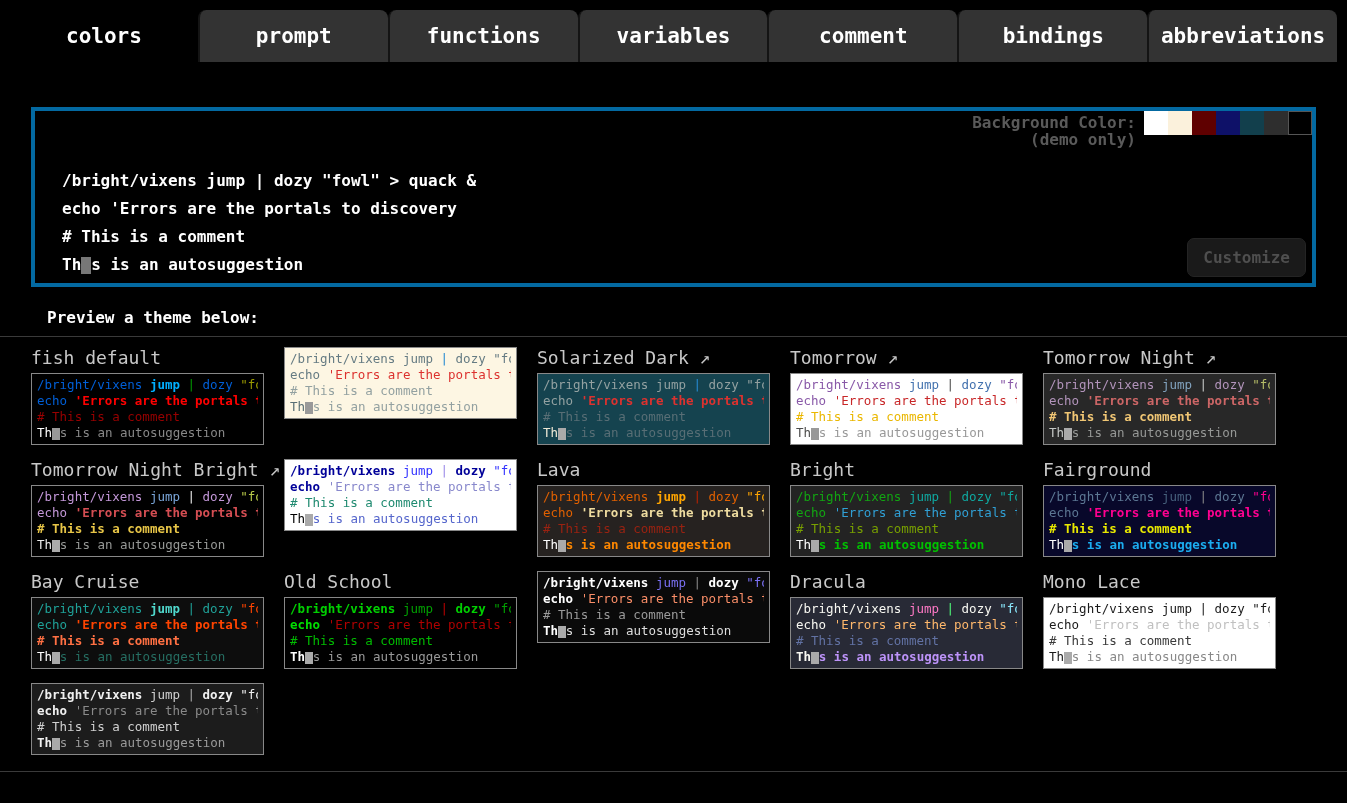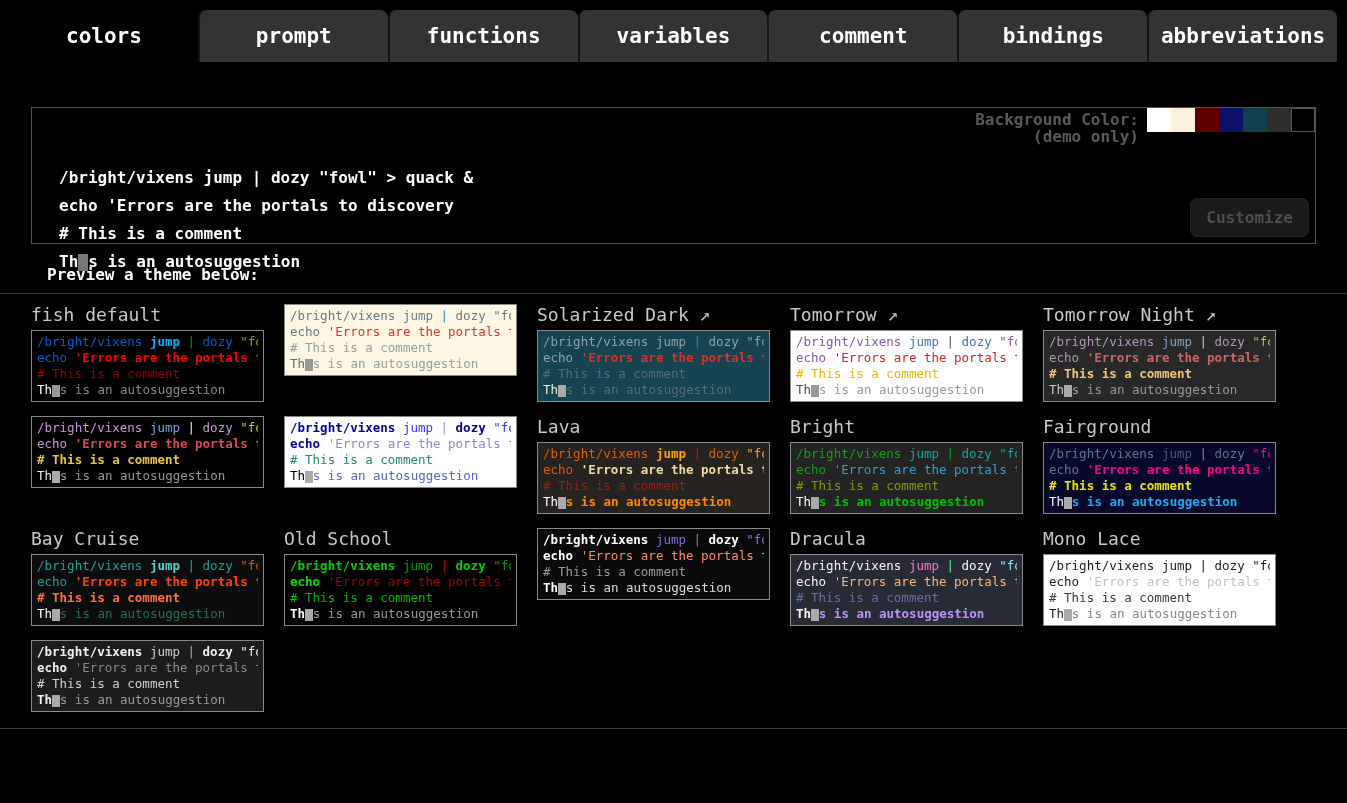--- a/index.html
+++ b/index.html
@@ -8,22 +8,22 @@
 
   
   .tabbar { display: flex; margin: 10px 10px 0 10px; height: 52px; }
   .tab { flex: 1; display: flex; align-items: center; justify-content: center;
          background: #333333; color: #fff; font-size: 21px; font-weight: bold;
          border-radius: 8px 8px 0 0; border-left: 2px solid #141414; cursor: pointer; }
   .tab:first-child { border-left: none; }
   .tab.active { background: #000; }
 
   
-  .terminal { position: relative; margin: 45px 31px 12px 31px; height: 137px;
-              background: #000; border: 1px solid #0369a1; }
+  .terminal { position: relative; margin: 45px 31px 12px 31px; height: 180px;
+              background: #000; border: 4px solid #0369a1; }
   .term-text { padding: 56px 0 0 27px; }
   .term-line { color: #fff; font-size: 16px; font-weight: bold; line-height: 28px;
                white-space: pre; }
   .bgpick { position: absolute; top: 0; right: 0; display: flex; align-items: flex-start; }
   .bgpick-label { text-align: right; color: #5a5a5a; font-size: 16px; font-weight: bold;
                   line-height: 17px; padding-top: 3px; margin-right: 8px; }
   .swatches { display: flex; }
   .swatch { width: 24px; height: 24px; cursor: pointer; }
   .swatch.is-black { border: 1px solid #555; }
   .customize-btn { position: absolute; right: 6px; bottom: 6px; background: #1a1a1a;
@@ -129,20 +129,21 @@
       <div class="theme-card">
         <div class="theme-title"><span>Tomorrow Night</span><span class="arrow"> ↗</span></div>
         <div class="theme-box" style="background: rgb(40, 40, 40);">
           <div class="theme-line"><span style="color: rgb(178, 148, 187);">/bright/vixens </span><span style="color: rgb(129, 162, 190);">jump</span><span style="color: rgb(197, 200, 198);"> | </span><span style="color: rgb(178, 148, 187);">dozy</span><span style="color: rgb(181, 189, 104);"> "fowl"</span></div>
           <div class="theme-line"><span style="color: rgb(178, 148, 187);">echo </span><span style="color: rgb(204, 102, 102); font-weight: bold;">'Errors are the portals to discovery</span></div>
           <div class="theme-line"><span style="color: rgb(240, 198, 116); font-weight: bold;"># This is a comment</span></div>
           <div class="theme-line"><span style="color: rgb(197, 200, 198);">Th</span><span class="cursor-block" style="background: rgb(170, 170, 170);"></span><span style="color: rgb(150, 152, 150);">s is an autosuggestion</span></div>
         </div>
       </div>
       <div class="theme-card">
+        <div class="theme-title"><span>Tomorrow Night Bright</span><span class="arrow"> ↗</span></div>
         <div class="theme-box" style="background: rgb(0, 0, 0);">
           <div class="theme-line"><span style="color: rgb(195, 151, 216);">/bright/vixens </span><span style="color: rgb(122, 166, 218);">jump</span><span style="color: rgb(234, 234, 234);"> | </span><span style="color: rgb(195, 151, 216);">dozy</span><span style="color: rgb(185, 202, 74);"> "fowl"</span></div>
           <div class="theme-line"><span style="color: rgb(195, 151, 216);">echo </span><span style="color: rgb(213, 78, 83); font-weight: bold;">'Errors are the portals to discovery</span></div>
           <div class="theme-line"><span style="color: rgb(231, 197, 71); font-weight: bold;"># This is a comment</span></div>
           <div class="theme-line"><span style="color: rgb(234, 234, 234);">Th</span><span class="cursor-block" style="background: rgb(170, 170, 170);"></span><span style="color: rgb(150, 152, 150);">s is an autosuggestion</span></div>
         </div>
       </div>
       <div class="theme-card">
         <div class="theme-box" style="background: rgb(255, 255, 255);">
           <div class="theme-line"><span style="color: rgb(0, 0, 153); font-weight: bold;">/bright/vixens </span><span style="color: rgb(51, 51, 255);">jump</span><span style="color: rgb(154, 138, 232);"> | </span><span style="color: rgb(0, 0, 153); font-weight: bold;">dozy</span><span style="color: rgb(51, 51, 255);"> "fowl"</span></div>

